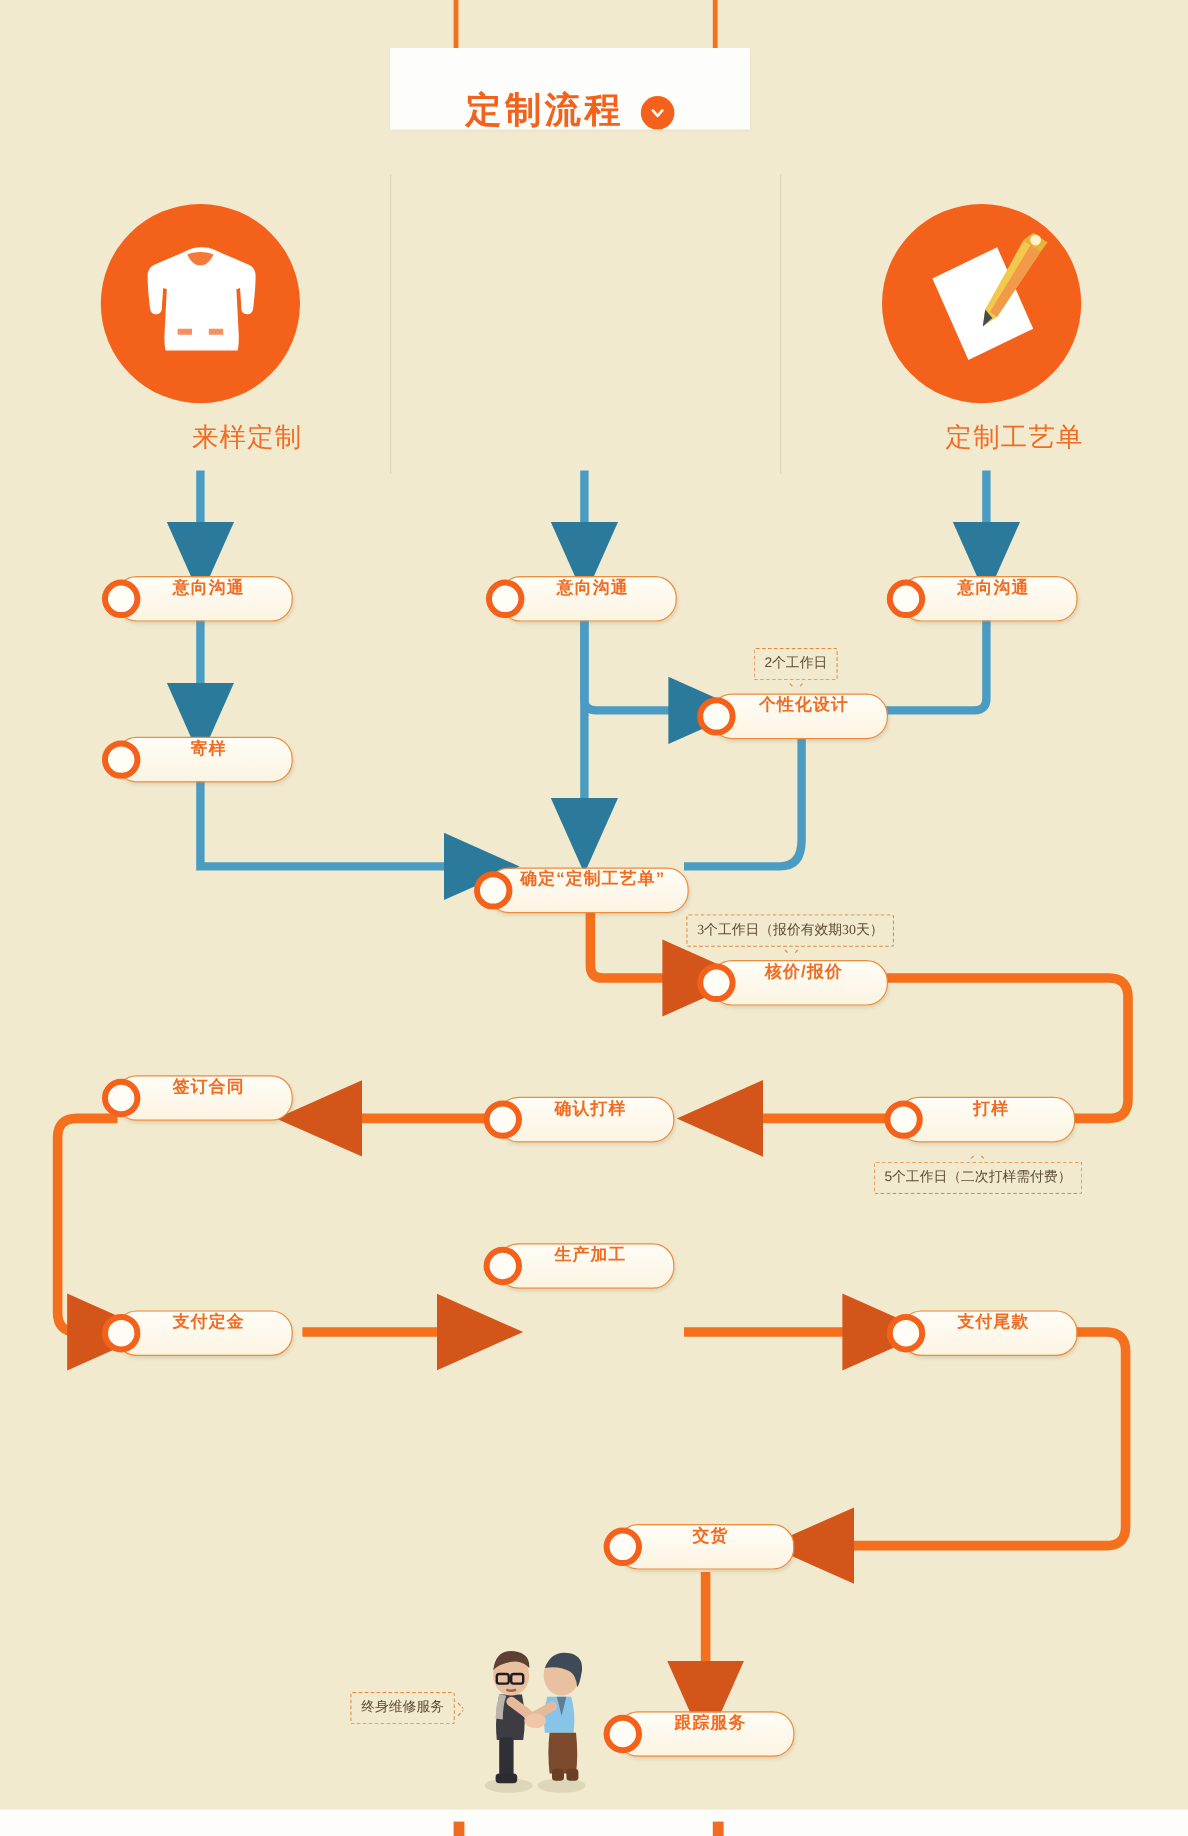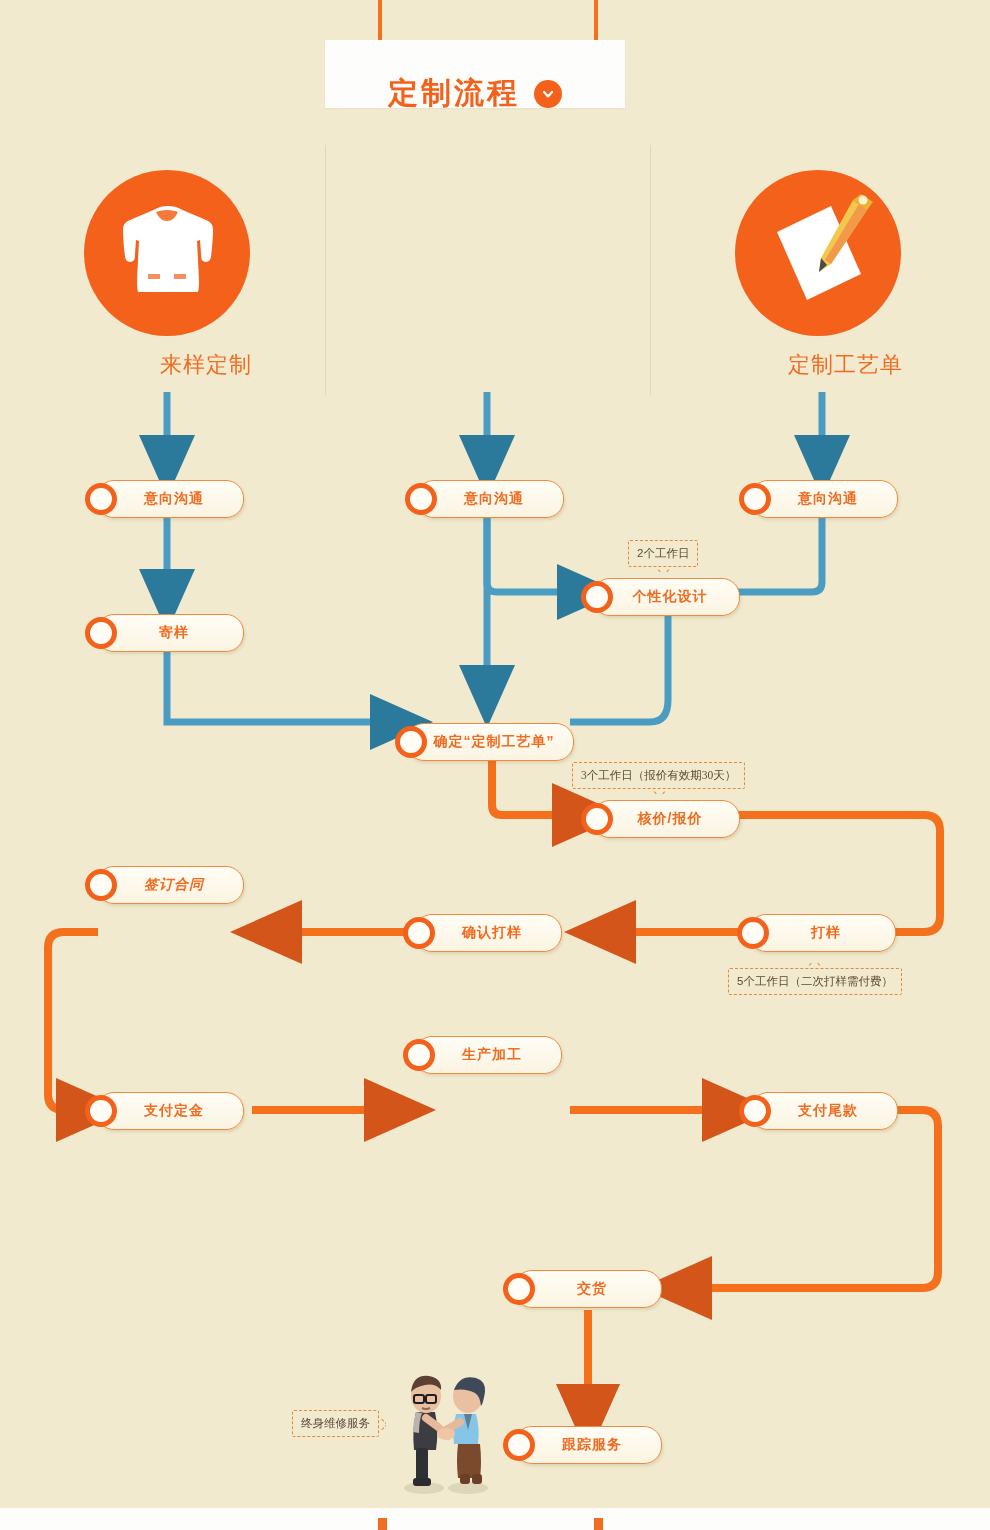--- a/index.html
+++ b/index.html
@@ -49,21 +49,21 @@
     position:absolute;width:1px;background:#ded7bb;
   }
   svg.wires{position:absolute;left:0;top:0;width:990px;height:1530px;pointer-events:none;}
 
   
   .node{
     position:absolute;height:36px;
     border:1px solid #ef8b3c;border-radius:18px;
     background:linear-gradient(#fffdf6,#fbf4e2);
     box-shadow:1px 2px 3px rgba(140,110,60,.18);
-    display:flex;align-items:center;
+    display:flex;align-items:flex-start;
   }
   .node .ring{
     position:absolute;left:-12px;top:50%;transform:translateY(-50%);
     width:32px;height:32px;border-radius:50%;
     border:5px solid #f4611a;background:#fffdf6;box-sizing:border-box;
   }
   .node .node-label{
     width:100%;text-align:center;padding-left:14px;padding-right:6px;
     font-size:14px;font-weight:bold;color:#ef6c22;white-space:nowrap;
     letter-spacing:1px;
@@ -242,21 +242,21 @@
   <div class="node" style="left:748px;top:914px;width:146px;">
     <span class="ring"></span>
     <span class="node-label">打样</span>
   </div>
 
   <div class="node" style="left:414px;top:914px;width:146px;">
     <span class="ring"></span>
     <span class="node-label">确认打样</span>
   </div>
 
-  <div class="node" style="left:96px;top:866px;width:146px;font-style:italic;">
+  <div class="node" style="left:96px;top:896px;width:146px;">
     <span class="ring"></span>
     <span class="node-label">签订合同</span>
   </div>
 
   <div class="node" style="left:96px;top:1092px;width:146px;">
     <span class="ring"></span>
     <span class="node-label">支付定金</span>
   </div>
 
   <div class="node" style="left:414px;top:1036px;width:146px;">

